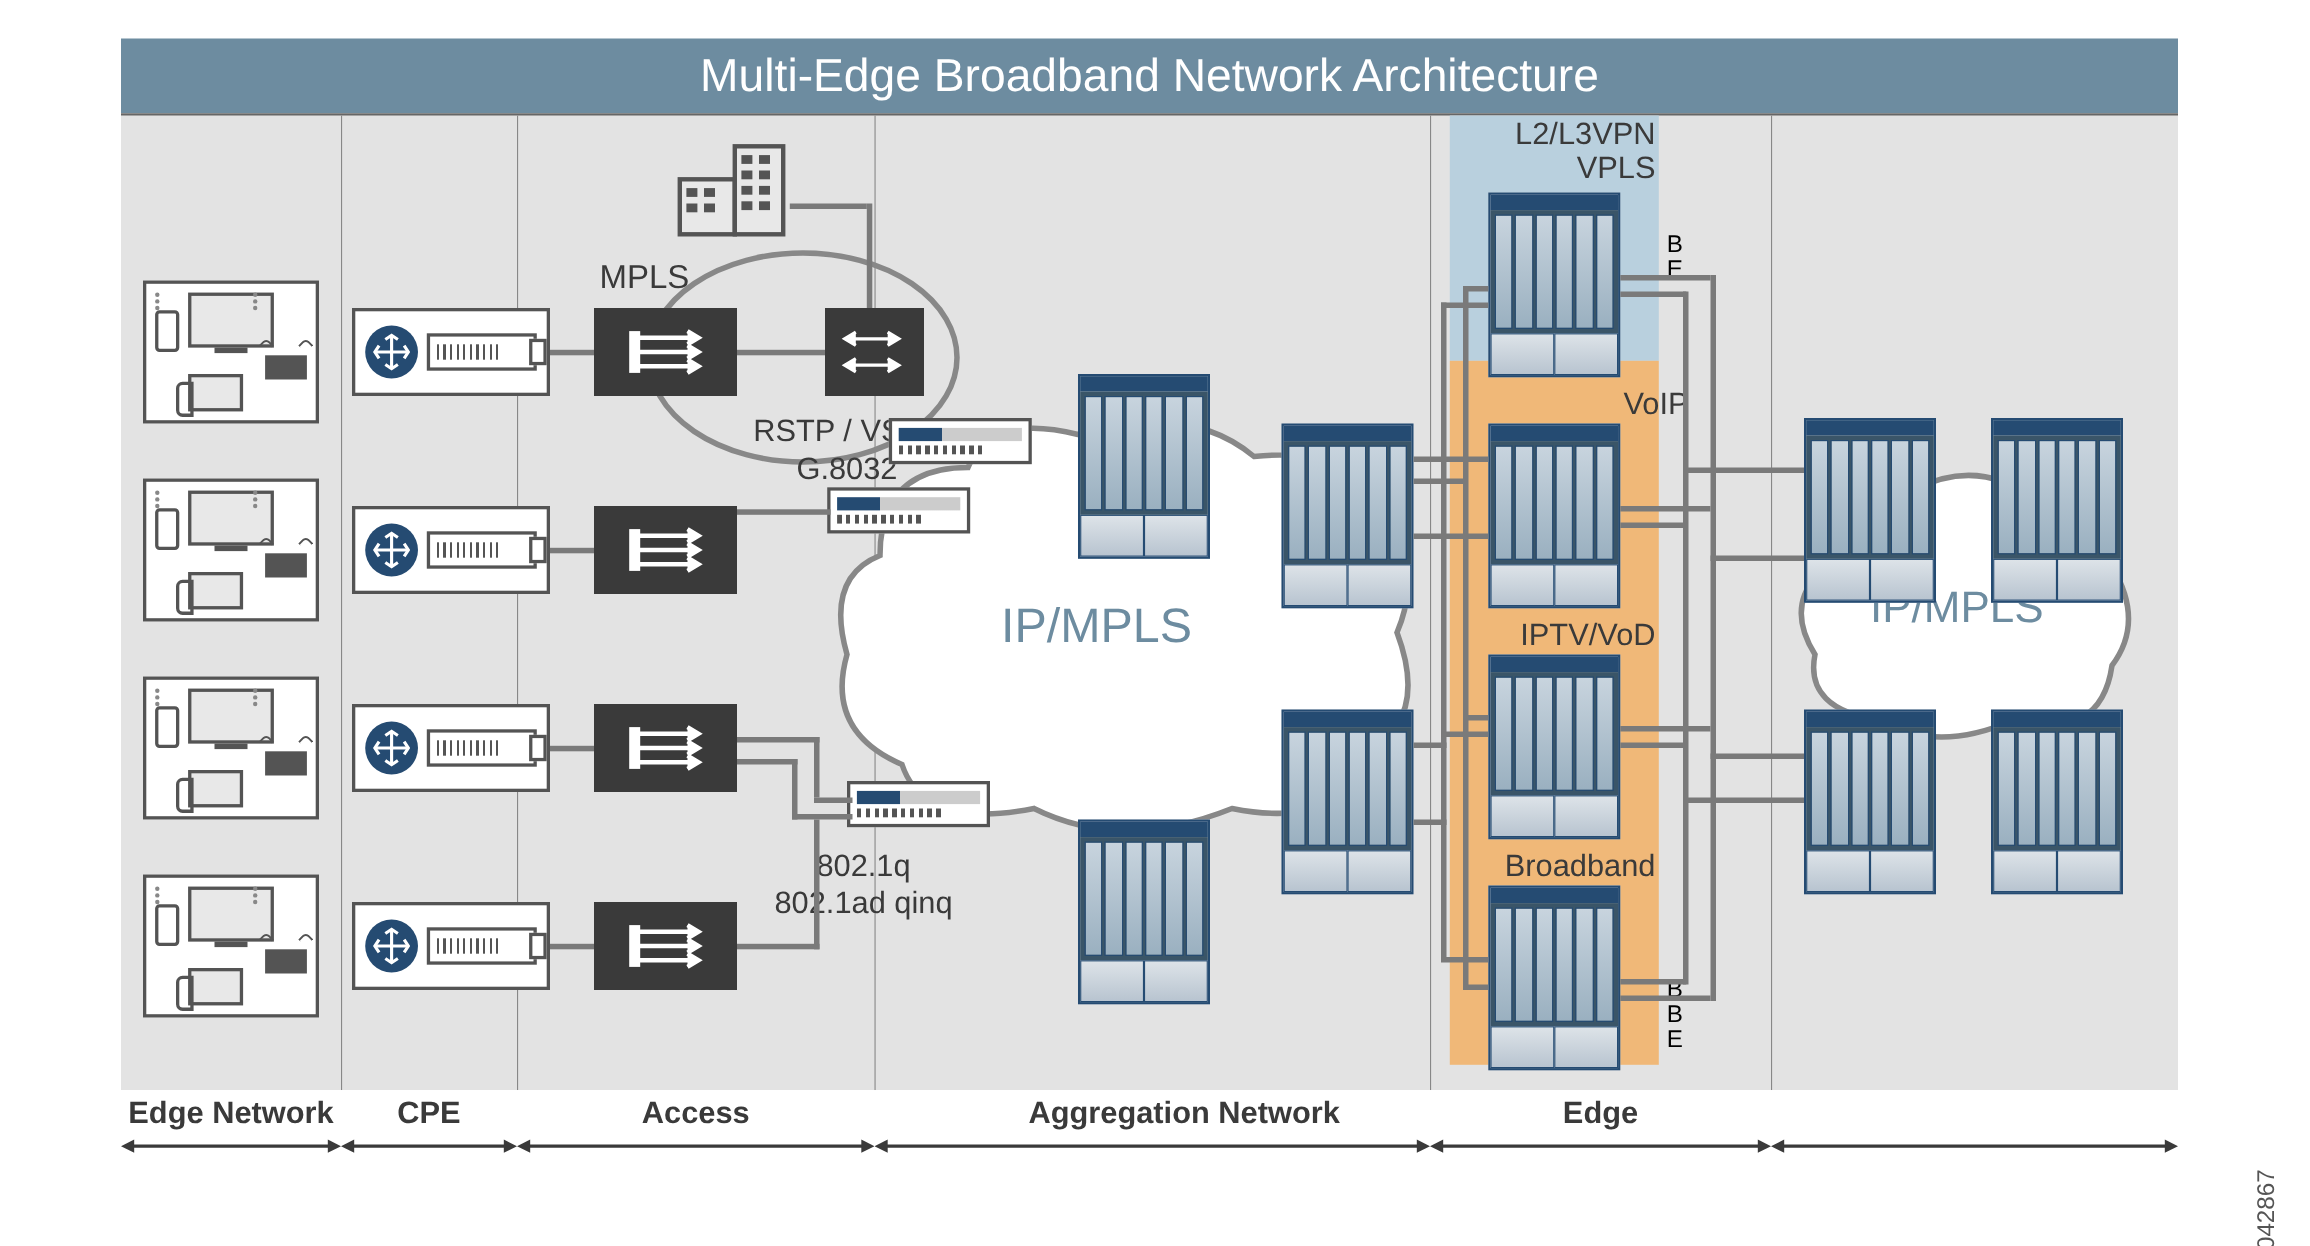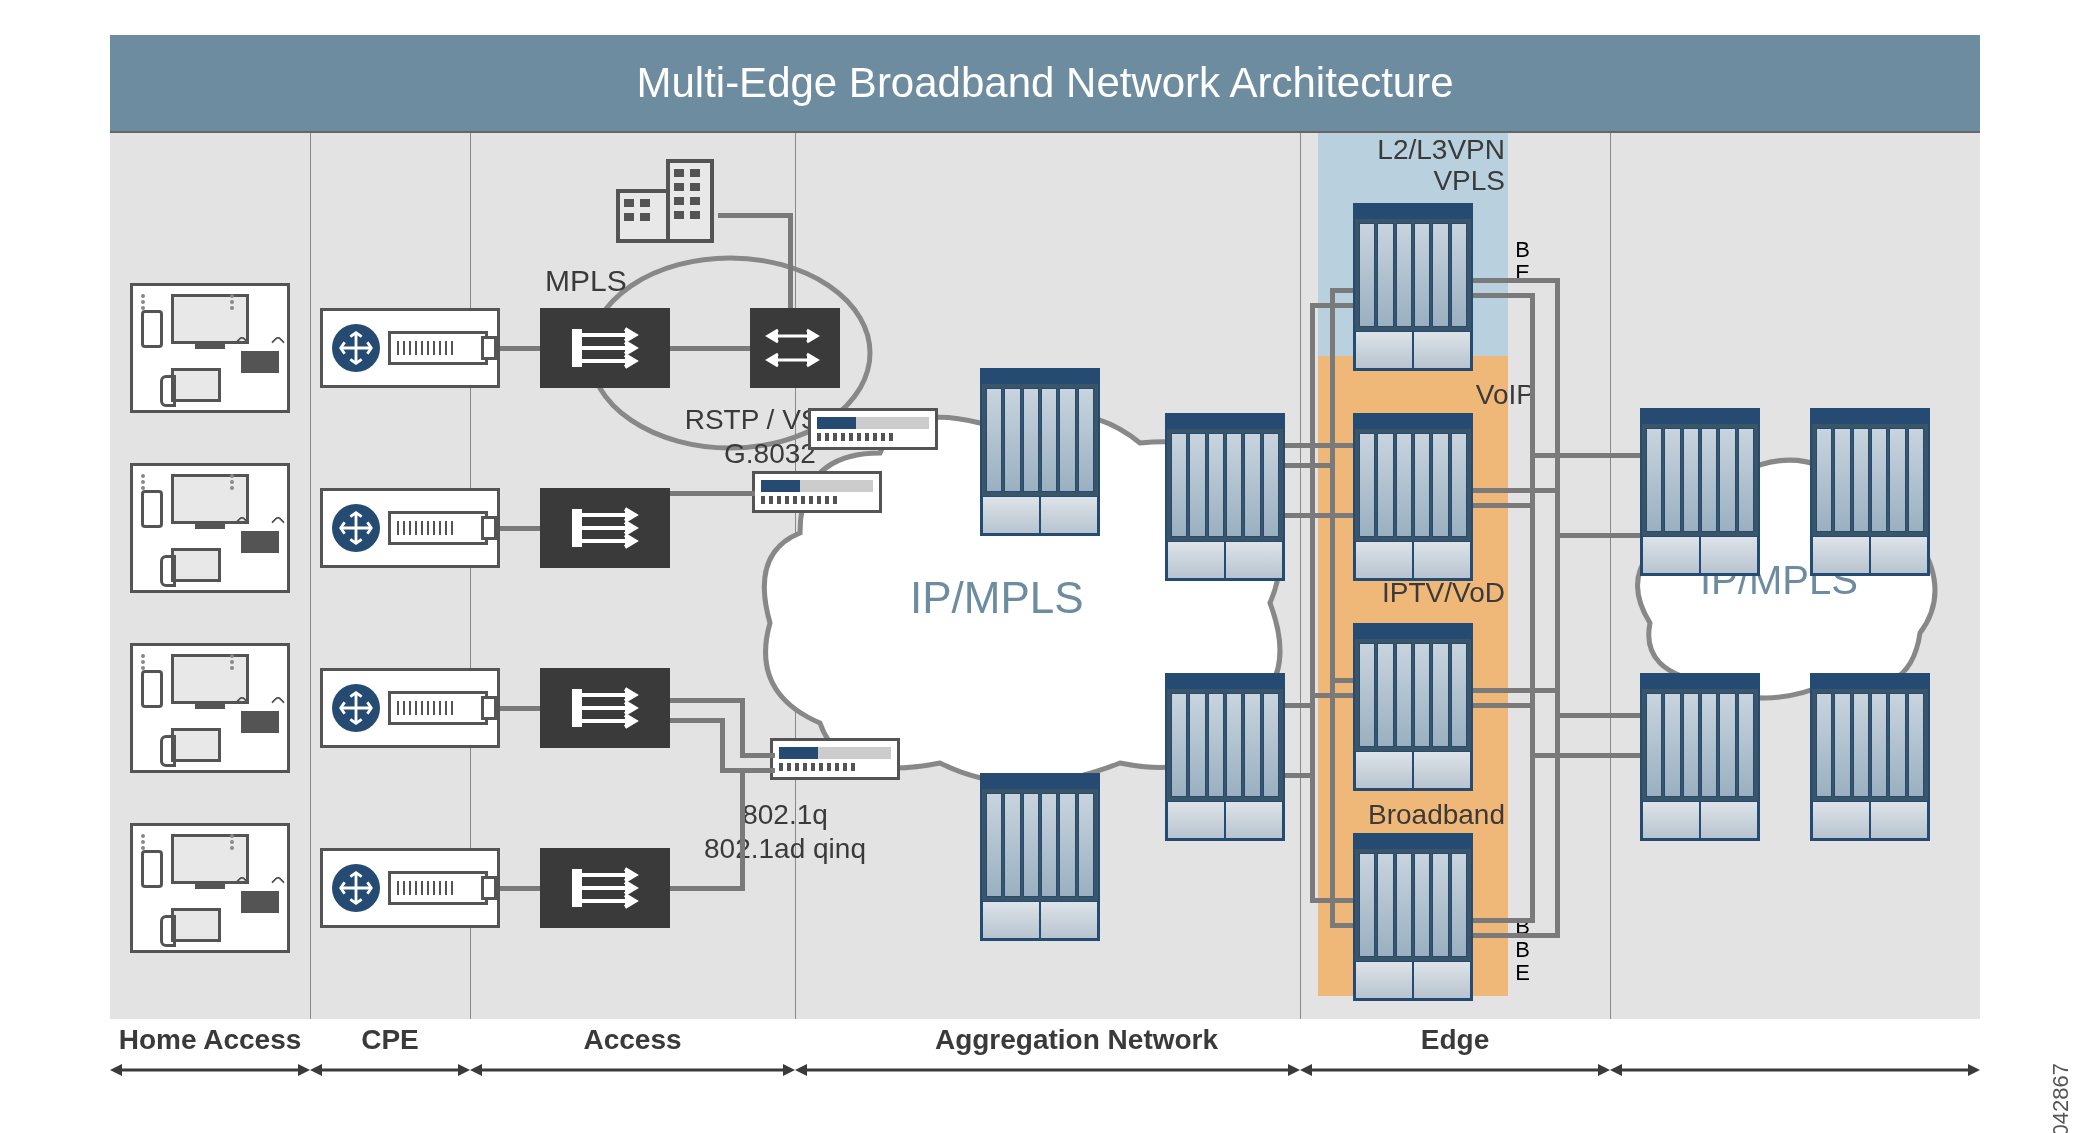--- a/index.html
+++ b/index.html
@@ -1,18 +1,18 @@
 <!DOCTYPE html>
 <html><head>
 <meta charset="utf-8">
 <style>
 * { box-sizing: border-box; margin: 0; padding: 0; }
 body { font-family: Arial, sans-serif; background: #fff; width: 2100px; height: 1133px; position: relative; }
 .canvas { position: absolute; left: 110px; top: 35px; width: 1870px; height: 1000px; }
-.title-bar { background: #6d8ca0; color: #fff; text-align: center; font-size: 42px; padding: 24px 0; font-weight: 400; }
+.title-bar { background: #6d8ca0; color: #fff; text-align: center; font-size: 42px; padding: 10px 0; font-weight: 400; }
 .main-area { position: relative; background: #e3e3e3; height: 888px; border-top: 2px solid #666; }
 .col-divider { position: absolute; top: 0; bottom: 0; width: 1px; background: #888; }
 .labels-row { position: relative; height: 65px; background: #fff; }
 .section-label { position: absolute; top: 5px; font-size: 28px; font-weight: bold; color: #3a3a3a; text-align: center; }
 
 
 .home-box { position: absolute; width: 160px; height: 130px; background: #fff; border: 3px solid #545454; }
 .home-icons { position: relative; width: 100%; height: 100%; }
 .tv-icon { position: absolute; left: 38px; top: 8px; width: 78px; height: 50px; border: 3px solid #545454; background: #e8e8e8; }
 .tv-icon::after { content: ''; position: absolute; bottom: -8px; left: 50%; transform: translateX(-50%); width: 30px; height: 5px; background: #545454; }
@@ -426,21 +426,21 @@
           <span></span>
           <span></span>
           <span></span>
           <span></span>
         </div>
         <div class="chassis-bot">
           <span></span>
           <span></span>
         </div>
       </div>
-    <div class="edge-service-label" style="left:1215px; top:444px">IPTV/VoD</div>
+    <div class="edge-service-label" style="left:1215px; top:456px">IPTV/VoD</div>
     <div class="chassis" style="left:1243px; top:490px">
         <div class="chassis-top"></div>
         <div class="chassis-mid">
           <span></span>
           <span></span>
           <span></span>
           <span></span>
           <span></span>
           <span></span>
         </div>
@@ -574,21 +574,21 @@
     <div class="line hline" style="left:1363px; top:145px; width:82px"></div>
     <div class="line hline" style="left:1363px; top:355px; width:82px"></div>
     <div class="line hline" style="left:1363px; top:555px; width:82px"></div>
     <div class="line hline" style="left:1363px; top:800px; width:82px"></div>
     <div class="line hline" style="left:1445px; top:400px; width:85px"></div>
     <div class="line hline" style="left:1445px; top:580px; width:85px"></div>
 
   </div>
 
   <div class="labels-row">
-    <div class="section-label" style="left:0; width:200px">Home Access</div>
+    <div class="section-label" style="left:0; width:200px">Edge Network</div>
     <div class="section-label" style="left:200px; width:160px">CPE</div>
     <div class="section-label" style="left:360px; width:325px">Access</div>
     <div class="section-label" style="left:714px; width:505px">Aggregation Network</div>
     <div class="section-label" style="left:1190px; width:310px">Edge</div>
 
     <svg class="arr" style="left:0; top:42px; width:200px; height:18px">
         <line x1="8" y1="9" x2="192" y2="9" stroke="#3a3a3a" stroke-width="3"></line>
         <polygon points="0,9 12,3 12,15" fill="#3a3a3a"></polygon>
         <polygon points="200,9 188,3 188,15" fill="#3a3a3a"></polygon>
       </svg>

